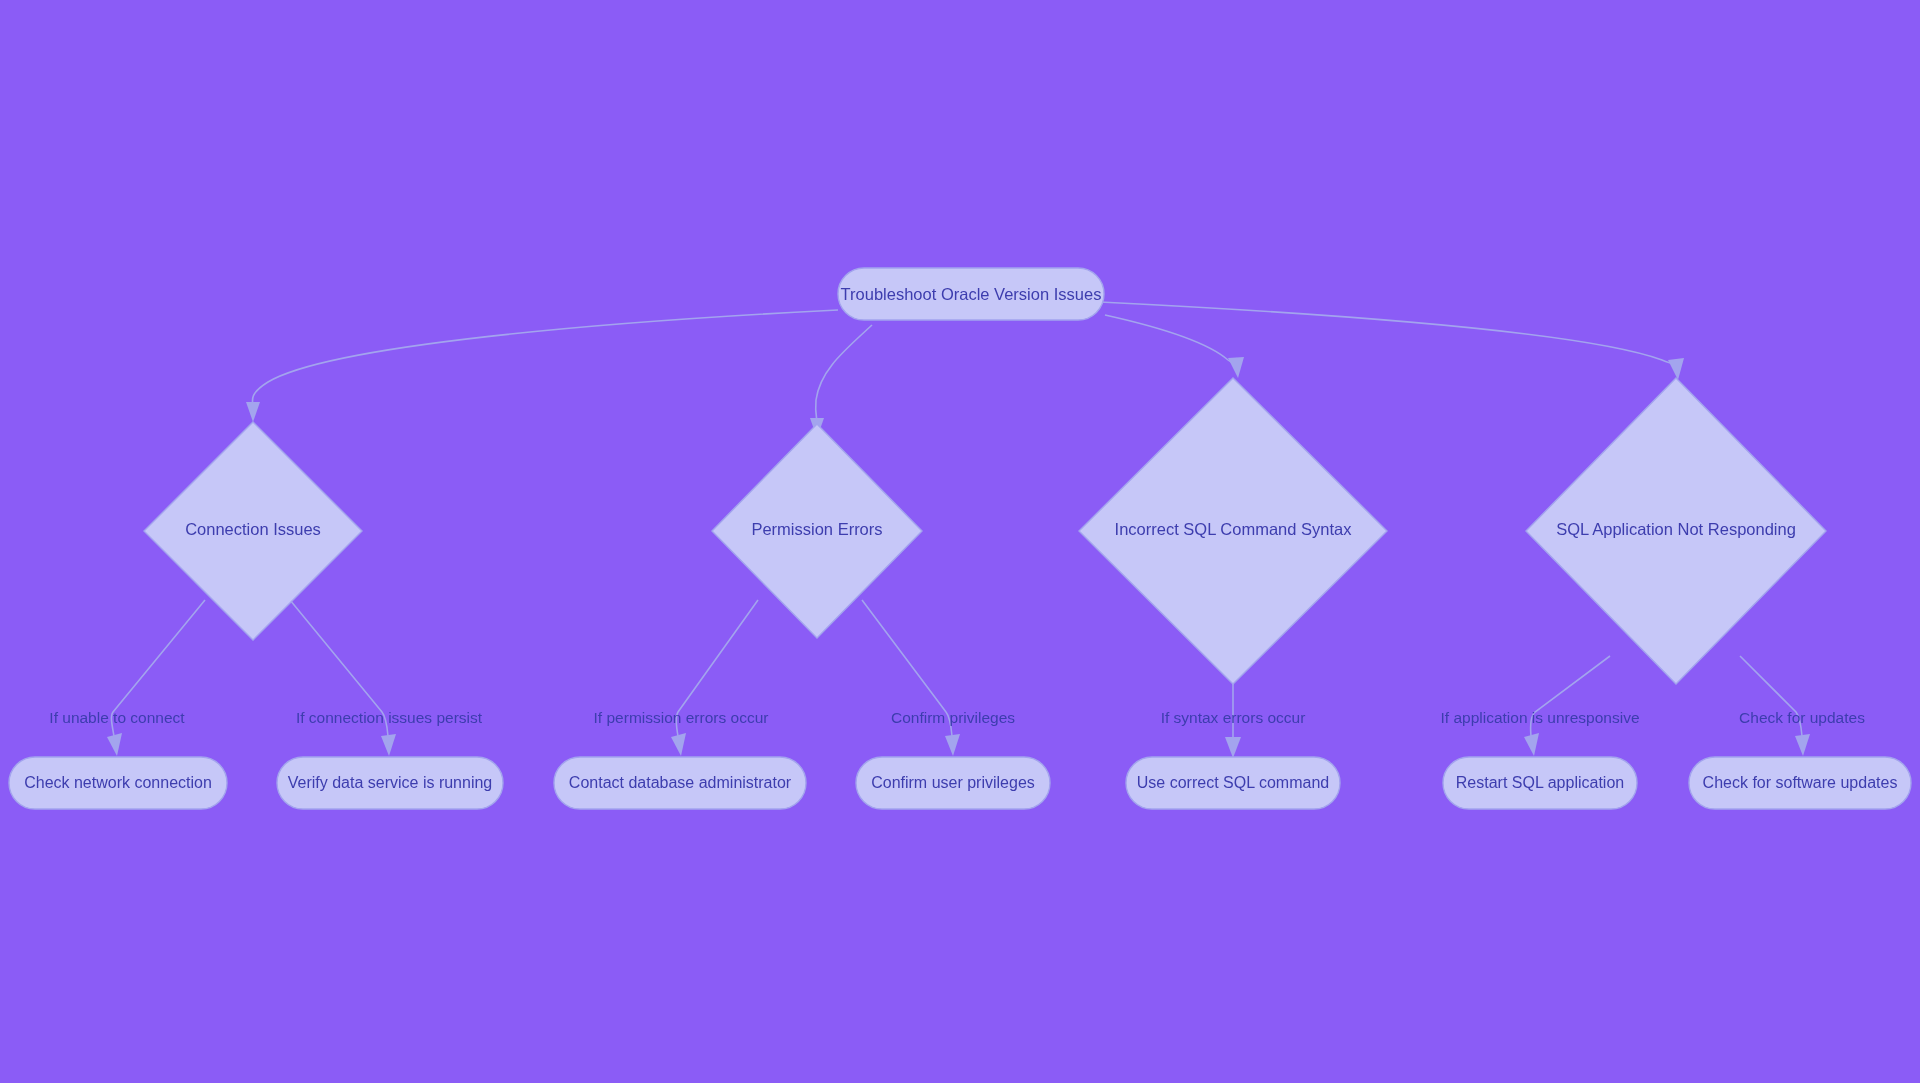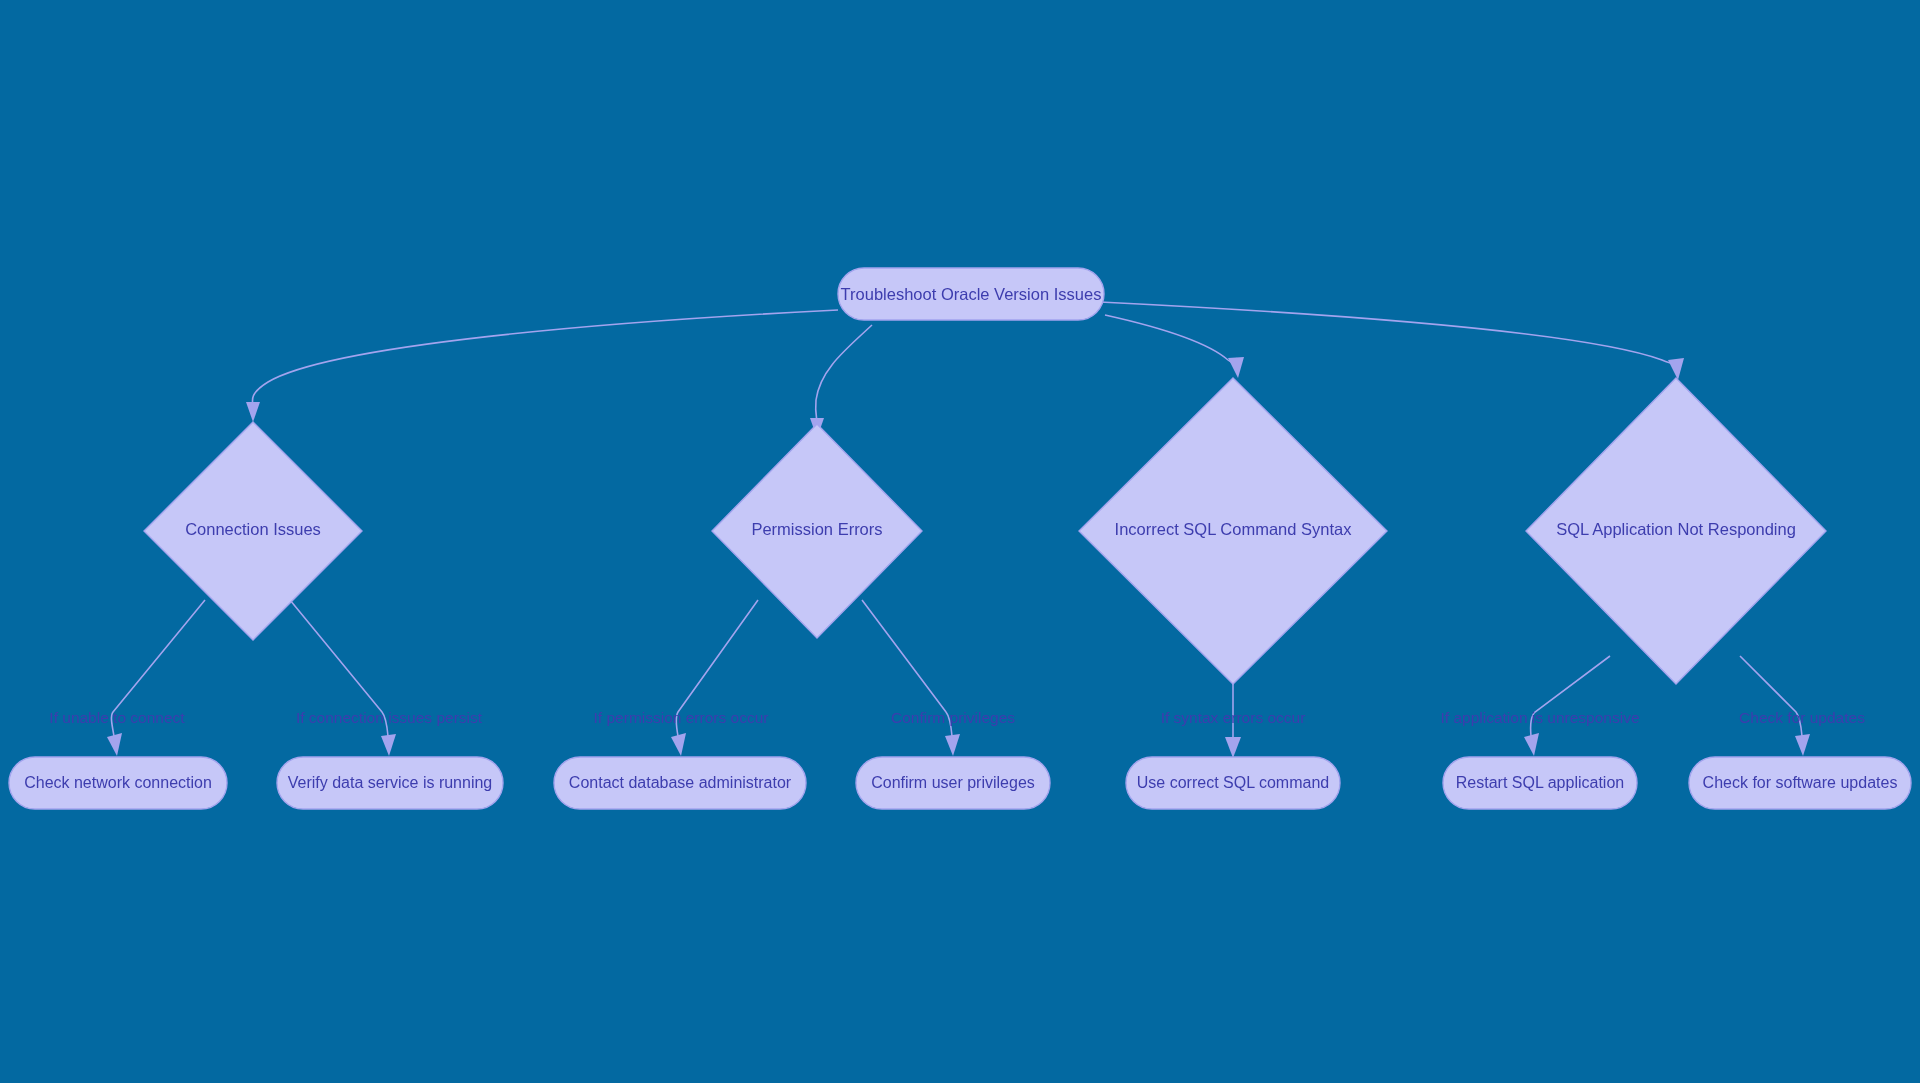--- a/index.html
+++ b/index.html
@@ -10,21 +10,21 @@
   body {
     width: 1920px;
     height: 1083px;
     overflow: hidden;
     font-family: "Liberation Sans", sans-serif;
   }
   #flowchart-root {
     position: relative;
     width: 1920px;
     height: 1083px;
-    background: #0369a1;
+    background: #8b5cf6;
   }
   svg#diagram {
     display: block;
     width: 1920px;
     height: 1083px;
   }
   .node-shape {
     fill: #c6c7f8;
     stroke: #a3a4ee;
     stroke-width: 1.4;

